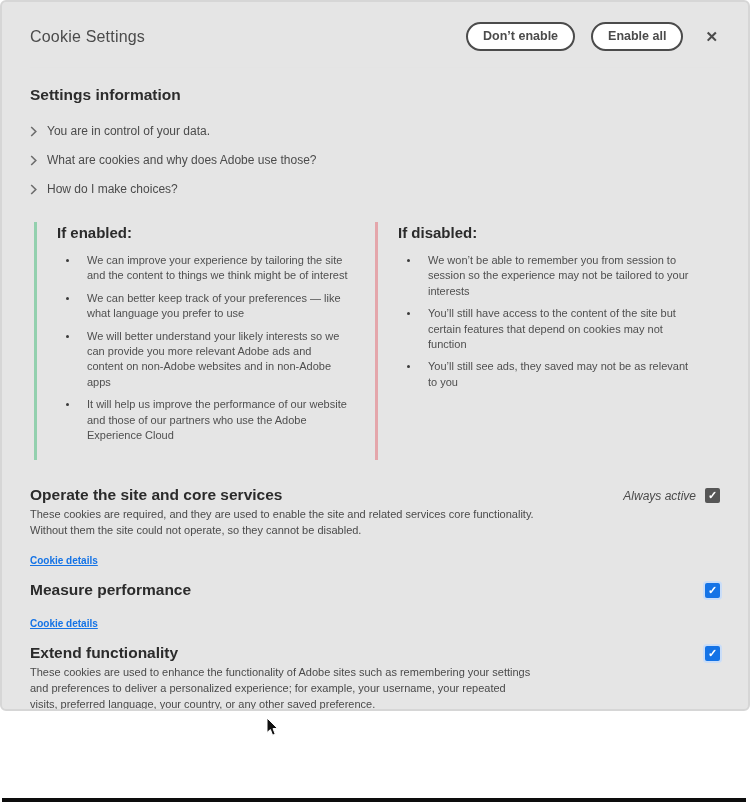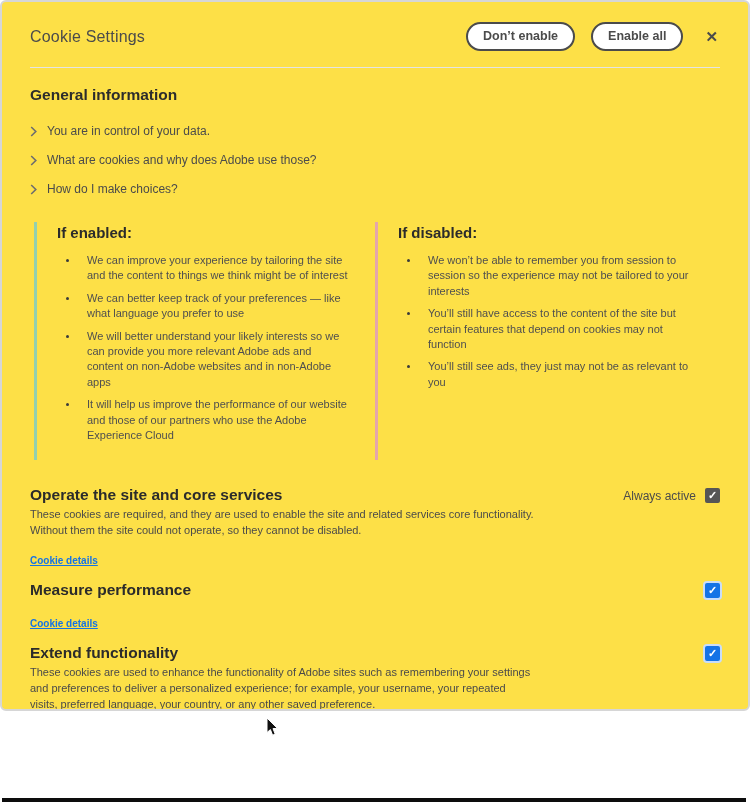--- a/index.html
+++ b/index.html
@@ -1,19 +1,19 @@
 <!DOCTYPE html>
 <html><head>
 <meta charset="utf-8">
 <style>
   * { margin:0; padding:0; box-sizing:border-box; }
   html,body { width:750px; height:806px; background:#ffffff; font-family:"Liberation Sans", sans-serif; }
   .dialog {
     position:absolute; top:0; left:0; width:750px; height:711px;
-    background:#fde047; border:2px solid #d6d6d6; border-radius:6px;
+    background:#e5e5e5; border:2px solid #d6d6d6; border-radius:6px;
     overflow:hidden;
   }
   
   .header {
     display:flex; align-items:center; justify-content:space-between;
     padding:20px 26px 16px 28px;
   }
   .dialog-title { font-size:16px; font-weight:400; color:#4b4b4b; letter-spacing:.2px; }
   .header-actions { display:flex; align-items:center; gap:16px; }
   .pill-btn {
@@ -43,21 +43,21 @@
   .col-heading { font-size:15px; font-weight:700; color:#2b2b2b; margin-bottom:12px; }
   .col ul { list-style:disc outside; padding-left:22px; }
   .col li { font-size:11px; color:#4f4f4f; line-height:1.4; margin-bottom:7px; padding-left:8px; }
   .col li::marker { color:#3b3b3b; font-size:10px; }
   
   .sections { margin-top:26px; }
   .section { margin-bottom:13px; }
   .section-head { display:flex; justify-content:space-between; align-items:flex-start; }
   .section-title { font-size:15.5px; font-weight:700; color:#2b2b2b; margin-bottom:3px; }
   .section-control { display:flex; align-items:center; gap:9px; margin-top:2px; }
-  .status-label { font-size:12px; color:#4b4b4b; white-space:nowrap; }
+  .status-label { font-size:12px; color:#4b4b4b; white-space:nowrap;font-style:italic; }
   .checkbox {
     width:15px; height:15px; border-radius:2px; display:flex;
     align-items:center; justify-content:center; cursor:pointer; flex:0 0 auto;
   }
   .checkbox .mark { color:#ffffff; font-size:11px; font-weight:700; line-height:1; }
   .checkbox-dark { background:#565656; }
   .checkbox-blue { background:#1473e6; box-shadow:0 0 0 2px #c9ddf8; }
   .section-desc { font-size:11px; color:#4a4a4a; line-height:1.45; max-width:505px; }
   .cookie-link {
     display:inline-block; margin-top:16px; font-size:10px; font-weight:700;
@@ -78,21 +78,21 @@
     <div class="header-actions">
       <button class="pill-btn">Don’t enable</button>
       <button class="pill-btn">Enable all</button>
       <button class="close-btn">✕</button>
     </div>
   </div>
   <div class="divider"></div>
 
   <div class="content">
 
-    <div class="gi-heading">General information</div>
+    <div class="gi-heading">Settings information</div>
 
     <div class="accordion-item">
       <span class="chev">
         <svg viewBox="0 0 7 11">
             <polyline points="1.2,1 5.8,5.5 1.2,10"></polyline>
           </svg>
       </span>
       <span>You are in control of your data.</span>
     </div>
     <div class="accordion-item">
@@ -120,21 +120,21 @@
           <li>We can better keep track of your preferences — like what language you prefer to use</li>
           <li>We will better understand your likely interests so we can provide you more relevant Adobe ads and content on non-Adobe websites and in non-Adobe apps</li>
           <li>It will help us improve the performance of our website and those of our partners who use the Adobe Experience Cloud</li>
         </ul>
       </div>
       <div class="col col-disabled">
         <div class="col-heading">If disabled:</div>
         <ul>
           <li>We won’t be able to remember you from session to session so the experience may not be tailored to your interests</li>
           <li>You’ll still have access to the content of the site but certain features that depend on cookies may not function</li>
-          <li>You’ll still see ads, they just may not be as relevant to you</li>
+          <li>You’ll still see ads, they saved may not be as relevant to you</li>
         </ul>
       </div>
     </div>
 
     <div class="sections">
 
       <div class="section">
         <div class="section-head">
           <div class="section-title">Operate the site and core services</div>
           <div class="section-control">

